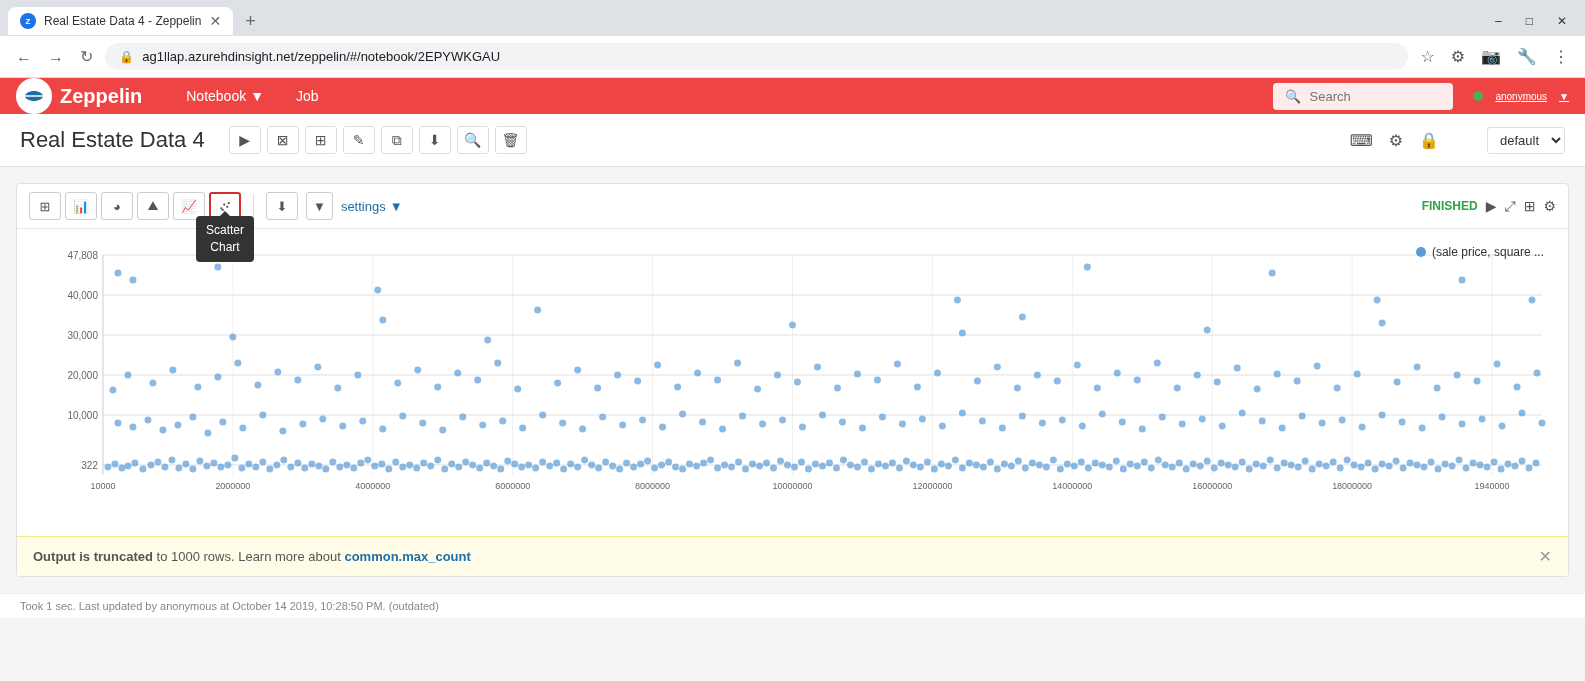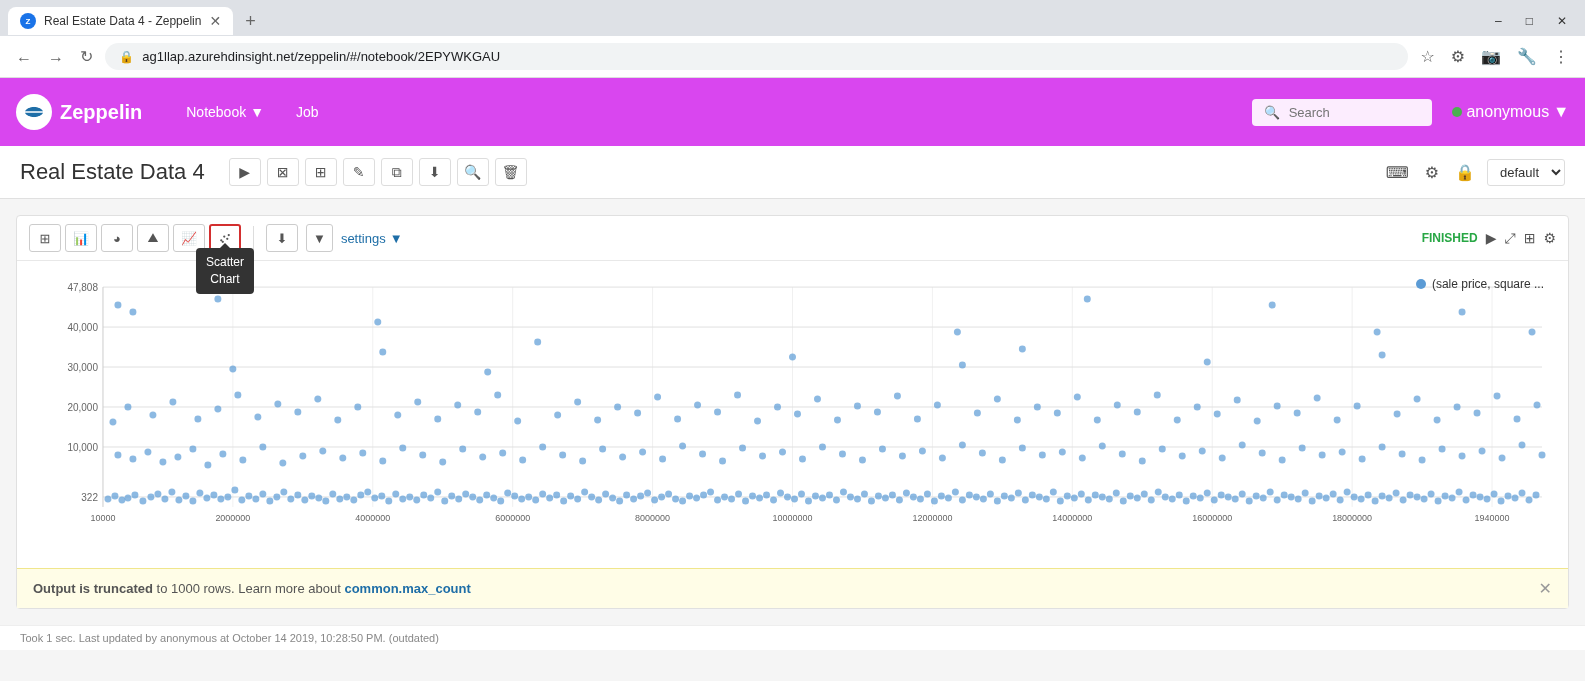--- a/index.html
+++ b/index.html
@@ -16,41 +16,41 @@
     .browser-nav-btn { background: none; border: none; cursor: pointer; color: #666; font-size: 16px; padding: 4px; border-radius: 50%; }
     .browser-address-bar { flex: 1; display: flex; align-items: center; background: #f1f3f4; border-radius: 20px; padding: 6px 14px; gap: 8px; font-size: 13px; color: #333; }
     .browser-address-bar .lock-icon { color: #555; font-size: 12px; }
     .browser-address-text { color: #202124; }
     .browser-toolbar-icons { display: flex; align-items: center; gap: 8px; color: #555; }
     .browser-toolbar-icons span { font-size: 16px; cursor: pointer; padding: 4px; border-radius: 50%; }
     .win-controls { display: flex; gap: 4px; }
     .win-btn { background: none; border: none; cursor: pointer; font-size: 12px; padding: 4px 10px; color: #333; }
 
     
-    .app-navbar { background: #d946ef; display: flex; align-items: center; padding: 0 16px; height: 68px; gap: 20px; }
+    .app-navbar { background: #ef4444; display: flex; align-items: center; padding: 0 16px; height: 36px; gap: 20px; }
     .zeppelin-logo { display: flex; align-items: center; gap: 8px; }
     .zeppelin-logo-circle { width: 36px; height: 36px; background: white; border-radius: 50%; display: flex; align-items: center; justify-content: center; }
     .zeppelin-logo-text { color: white; font-size: 20px; font-weight: bold; }
     .nav-menu { display: flex; align-items: center; gap: 16px; margin-left: 16px; }
     .nav-item { color: white; font-size: 14px; cursor: pointer; padding: 4px 8px; display: flex; align-items: center; gap: 4px; }
     .nav-spacer { flex: 1; }
     .search-box { display: flex; align-items: center; background: rgba(255,255,255,0.9); border-radius: 4px; padding: 6px 12px; gap: 8px; width: 180px; }
     .search-box input { border: none; outline: none; background: transparent; font-size: 13px; width: 100%; color: #333; }
-    .user-badge { display: flex; align-items: center; gap: 4px; color: white; font-size: 16px; cursor: pointer; }
+    .user-badge { display: flex; align-items: center; gap: 12px; color: white; font-size: 10px; cursor: pointer; text-decoration: underline; }
     .user-dot { width: 10px; height: 10px; background: #4caf50; border-radius: 50%; }
 
     
     .page-header { background: white; padding: 12px 20px; border-bottom: 1px solid #e0e0e0; display: flex; align-items: center; justify-content: space-between; }
     .page-title-area { display: flex; align-items: center; gap: 24px; }
     .page-title { font-size: 22px; font-weight: 300; color: #333; }
     .page-header-icons { display: flex; align-items: center; gap: 6px; }
     .header-icon-btn { background: none; border: 1px solid #ddd; border-radius: 3px; cursor: pointer; padding: 4px 8px; color: #555; font-size: 14px; display: flex; align-items: center; justify-content: center; width: 32px; height: 28px; }
     .page-header-right { display: flex; align-items: center; gap: 8px; }
     .page-header-right .icon-btn { background: none; border: none; cursor: pointer; color: #555; font-size: 16px; padding: 4px; }
-    .default-dropdown { background: none; border: 1px solid #ddd; border-radius: 3px; padding: 4px 8px; font-size: 13px; cursor: pointer; color: #333; }
+    .default-dropdown { background: none; border: 1px solid #ddd; border-radius: 3px; padding: 4px 8px; font-size: 13px; cursor: pointer; color: #333; margin-left: 36px; }
 
     
     .notebook-content { background: #f5f5f5; padding: 16px; }
     .cell-container { background: white; border: 1px solid #e0e0e0; border-radius: 4px; }
 
     
     .cell-toolbar { display: flex; align-items: center; justify-content: space-between; padding: 8px 12px; border-bottom: 1px solid #e8e8e8; }
     .chart-type-btns { display: flex; align-items: center; gap: 4px; }
     .chart-btn { background: none; border: 1px solid #ccc; border-radius: 3px; cursor: pointer; padding: 4px 8px; color: #555; font-size: 13px; width: 32px; height: 28px; display: flex; align-items: center; justify-content: center; }
     .chart-btn.active { border: 2px solid #d32f2f; background: #fff; }

